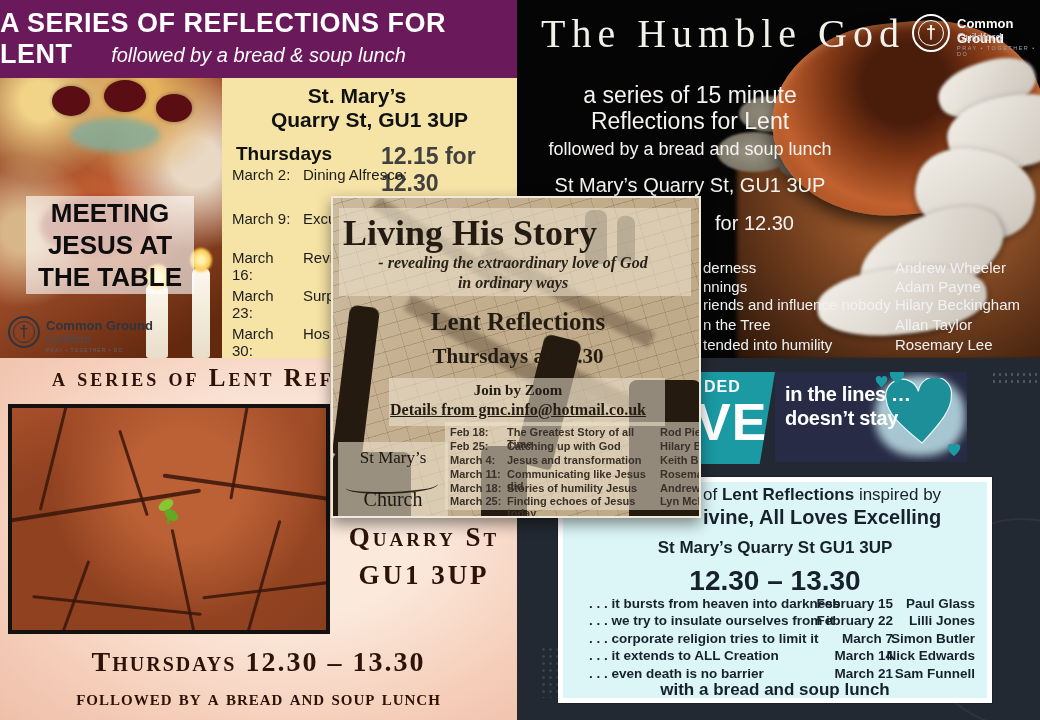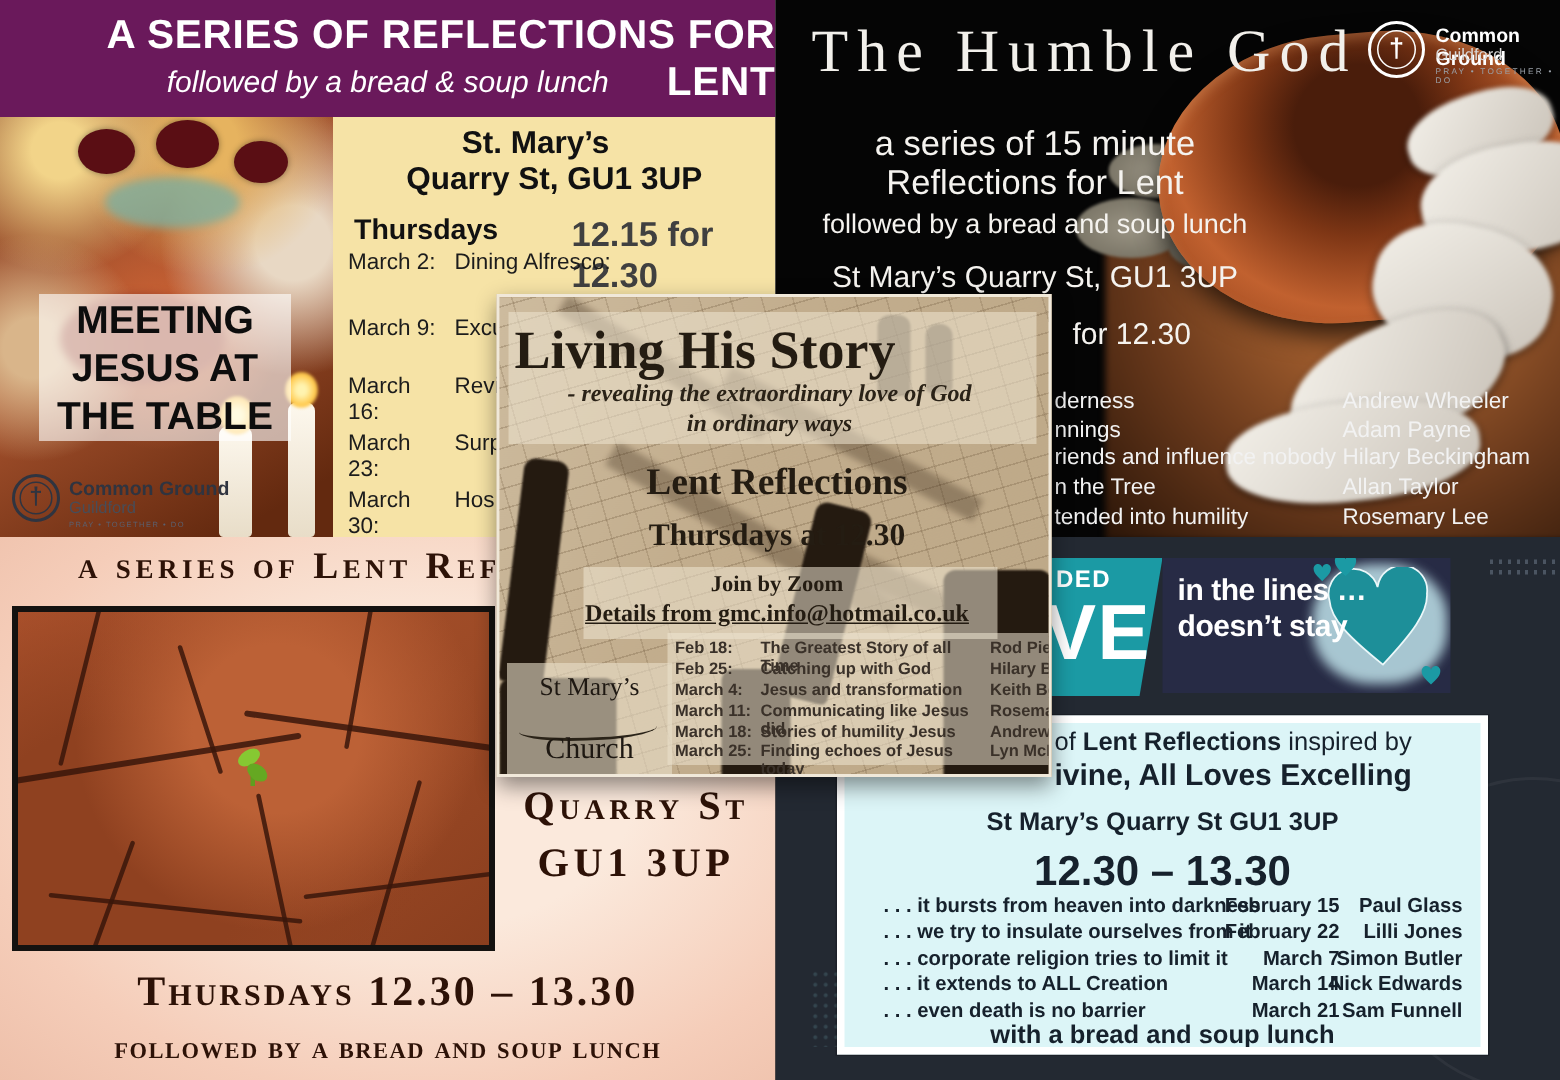--- a/index.html
+++ b/index.html
@@ -3,21 +3,21 @@
 <meta charset="utf-8">
 <style>
   html,body{margin:0;padding:0;background:#000;}
   .stage{position:relative;width:1040px;height:720px;overflow:hidden;background:#000;
          font-family:"Liberation Sans",sans-serif;}
   .stage *{position:absolute;box-sizing:border-box;}
 
   
   .pa{left:0;top:0;width:517px;height:358px;background:#fff;z-index:1;overflow:hidden;}
   .pa-header{left:0;top:0;width:517px;height:78px;background:#6A195B;}
-  .pa-title{left:0;top:8px;width:517px;text-align:right;color:#fff;font-weight:bold;
+  .pa-title{left:0;top:8px;width:517px;text-align:left;color:#fff;font-weight:bold;
             font-size:27px;letter-spacing:.5px;}
   .pa-sub{left:0;top:44px;width:517px;text-align:center;color:#fff;font-style:italic;font-size:20px;}
   .pa-photo{left:0;top:78px;width:222px;height:280px;overflow:hidden;
     background:
       radial-gradient(circle at 18% 8%, #f2d489 0 6%, rgba(242,212,137,0) 26%),
       radial-gradient(circle at 62% 6%, #e6b35f 0 7%, rgba(230,179,95,0) 30%),
       radial-gradient(circle at 88% 30%, #e8d8c4 0 9%, rgba(232,216,196,0) 32%),
       radial-gradient(circle at 10% 55%, #d9b58a 0 8%, rgba(217,181,138,0) 30%),
       radial-gradient(circle at 48% 50%, #c45f33 0 12%, rgba(196,95,51,0) 45%),
       linear-gradient(150deg,#8a4526,#a8532e 45%,#63290f 90%);}

